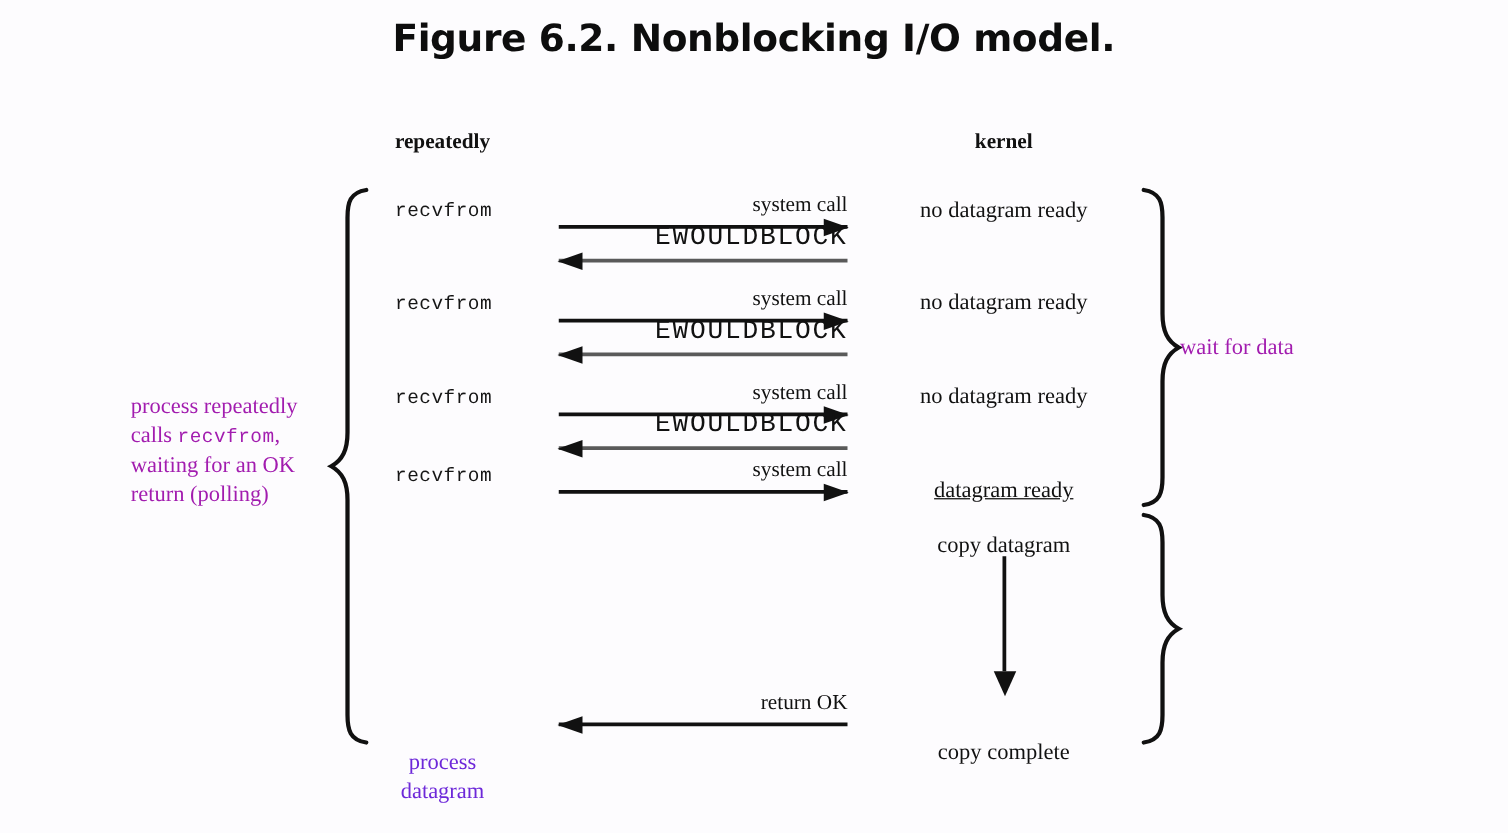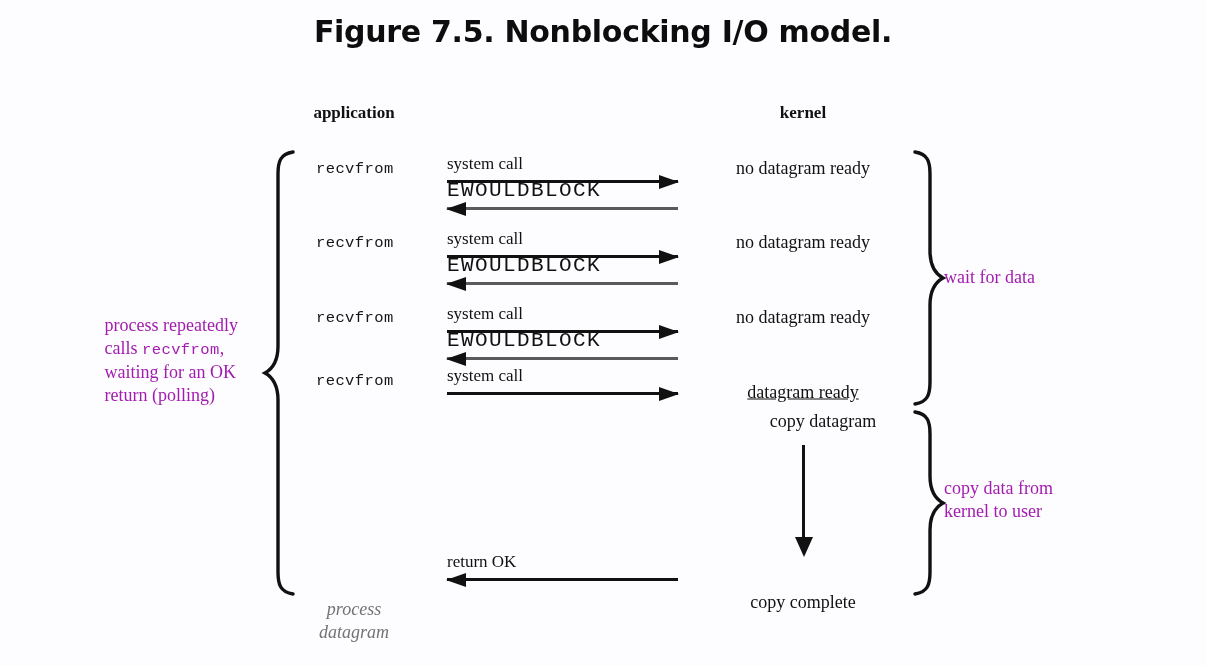--- a/index.html
+++ b/index.html
@@ -74,21 +74,21 @@
     position:absolute;top:-5.5px;width:0;height:0;
     border-top:7px solid transparent;
     border-bottom:7px solid transparent;
   }
   .arrow.right .head{right:-1px;border-left:20px solid #111;}
   .arrow.left  .head{left:-1px; border-right:20px solid #111;}
   .arrow .cap{
     position:absolute;
     bottom:6px;
     width:100%;
-    text-align:left;
+    text-align:right;
     font-size:17px;
     color:#111;
     white-space:nowrap;
   }
   .arrow .cap.mono{font-size:21px;letter-spacing:1.4px;bottom:5px;}
 
   
   .varrow{position:absolute;left:802px;}
   .varrow .vline{position:absolute;left:0;top:0;width:3px;background:#111;}
   .varrow .vhead{
@@ -124,33 +124,32 @@
     transform:translateY(-50%);
   }
 
   .tail-label{
     position:absolute;
     left:354px;top:598px;
     transform:translateX(-50%);
     text-align:center;
     font-size:18px;
     line-height:1.3;
-    color:#737373;
-    font-style:italic;
+    color:#6d28d9;
   }
   .tail-label div{white-space:nowrap;}
 </style>
 </head>
 <body>
 
 <div id="figure">
 
-  <div class="title">Figure 7.5. Nonblocking I/O model.</div>
-
-  <div class="col-head" id="head-application">application</div>
+  <div class="title">Figure 6.2. Nonblocking I/O model.</div>
+
+  <div class="col-head" id="head-application">repeatedly</div>
   <div class="col-head" id="head-kernel">kernel</div>
 
   <div class="brace" id="brace-left" style="left:262px;top:150px;">
     <svg width="34" height="446" viewBox="0 0 34 446">
       <path d="M31 2 C18 4 16 12 16 24 L16 196 C16 210 12 218 3 223 C12 228 16 236 16 250 L16 422 C16 434 18 442 31 444" fill="none" stroke="#111" stroke-width="3.4" stroke-linecap="round"></path>
     </svg>
   </div>
 
   <div class="brace-label" id="label-left">
     <div>process repeatedly</div>
@@ -166,35 +165,31 @@
   </div>
 
   <div class="brace" id="brace-copy" style="left:912px;top:410px;">
     <svg width="34" height="186" viewBox="0 0 34 186">
       <path d="M3 2 C16 4 18 12 18 24 L18 66 C18 80 22 88 31 93 C22 98 18 106 18 120 L18 162 C18 174 16 182 3 184" fill="none" stroke="#111" stroke-width="3.4" stroke-linecap="round"></path>
     </svg>
   </div>
 
   <div class="brace-label" id="label-wait">wait for data</div>
 
-  <div class="brace-label" id="label-copy">
-    <div>copy data from</div>
-    <div>kernel to user</div>
-  </div>
 
   <div class="call-label mono" style="top:169px;">recvfrom</div>
   <div class="call-label mono" style="top:243px;">recvfrom</div>
   <div class="call-label mono" style="top:318px;">recvfrom</div>
   <div class="call-label mono" style="top:381px;">recvfrom</div>
 
   <div class="kernel-label" style="top:168px;">no datagram ready</div>
   <div class="kernel-label" style="top:242px;">no datagram ready</div>
   <div class="kernel-label" style="top:317px;">no datagram ready</div>
   <div class="kernel-label" style="top:392px;text-decoration:underline;">datagram ready</div>
-  <div class="kernel-label" style="top:421px;margin-left:20px;">copy datagram</div>
+  <div class="kernel-label" style="top:436px;">copy datagram</div>
   <div class="kernel-label" style="top:602px;">copy complete</div>
 
   <div class="arrow right" style="top:180px;">
     <div class="cap">system call</div>
     <div class="line"></div>
     <div class="head"></div>
   </div>
 
   <div class="arrow left gray" style="top:207px;">
     <div class="cap mono">EWOULDBLOCK</div>

